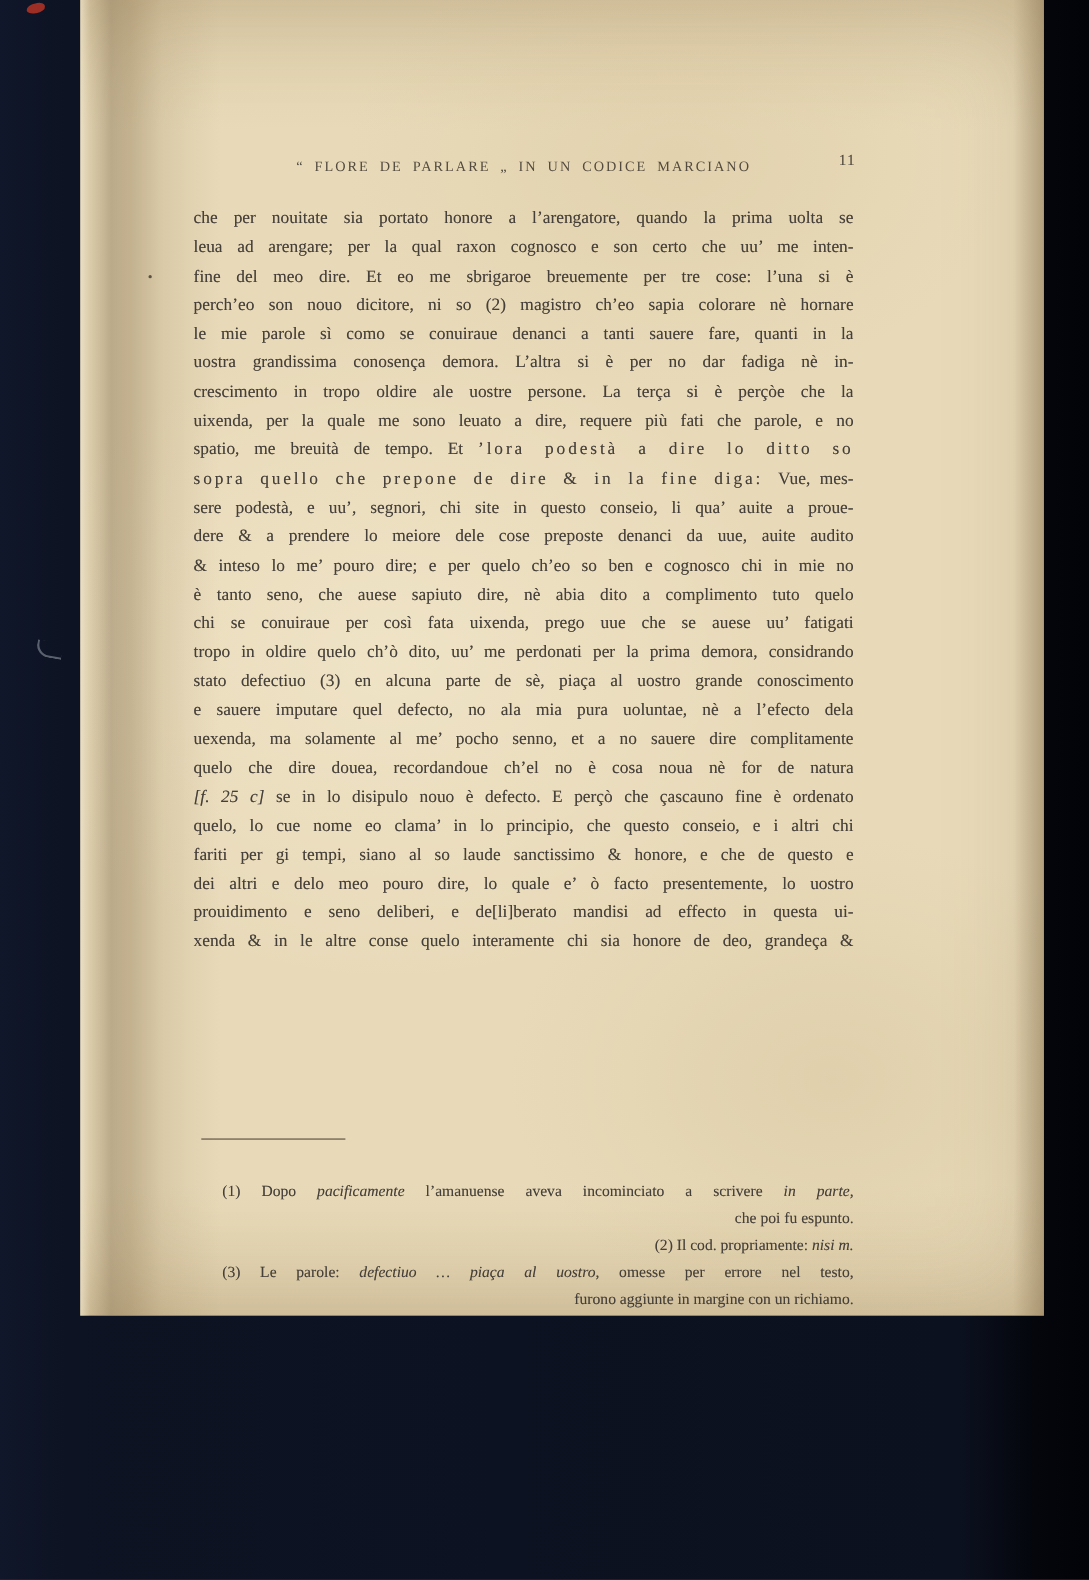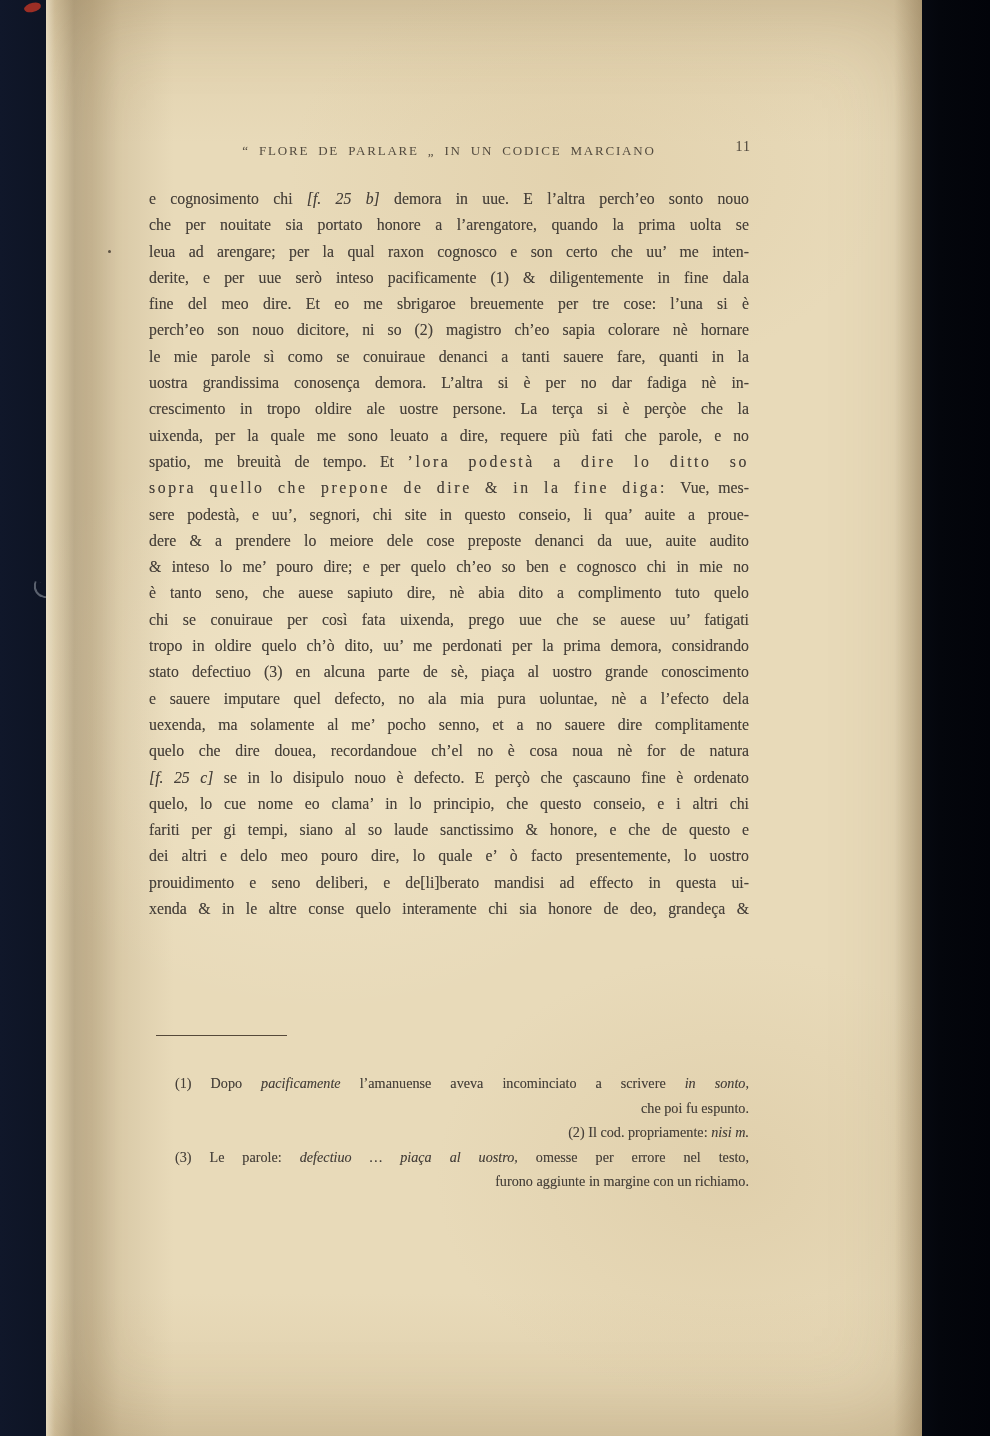--- a/index.html
+++ b/index.html
@@ -37,24 +37,24 @@
     width: 22px;
     height: 13px;
     border: 2px solid rgba(185,190,200,0.45);
     border-top: none;
     border-right: none;
     border-radius: 0 0 0 12px;
     transform: rotate(10deg);
   }
   .page {
     position: absolute;
-    left: 46px;
+    left: 73px;
     top: 0;
     width: 876px;
-    height: 1436px;
+    height: 1196px;
     background-color: #e8dab9;
     background-image:
       radial-gradient(ellipse 430px 300px at 62% 12%, rgba(213,191,148,0.30), rgba(213,191,148,0) 70%),
       radial-gradient(ellipse 520px 420px at 32% 50%, rgba(255,247,226,0.32), rgba(255,247,226,0) 70%),
       radial-gradient(ellipse 420px 320px at 78% 82%, rgba(203,180,137,0.28), rgba(203,180,137,0) 70%),
       linear-gradient(180deg, rgba(186,160,115,0.20) 0%, rgba(0,0,0,0) 10%, rgba(0,0,0,0) 90%, rgba(186,160,115,0.22) 100%);
     box-shadow: inset 0 0 90px rgba(118,93,54,0.28);
   }
   .gutter {
     position: absolute;
@@ -180,24 +180,22 @@
     <div class="margin-dot"></div>
 
     <div class="content">
 
       <div class="header">
         <span class="title">“ FLORE DE PARLARE „ IN UN CODICE MARCIANO</span>
         <span class="pagenum">11</span>
       </div>
 
       <div class="bodytext">
-        <div class="line"><span>e cognosimento chi </span><em class="it">[f. 25 b]</em><span> demora in uue. E l’altra perch’eo sonto nouo</span></div>
         <div class="line">che per nouitate sia portato honore a l’arengatore, quando la prima uolta se</div>
         <div class="line">leua ad arengare; per la qual raxon cognosco e son certo che uu’ me inten-</div>
-        <div class="line">derite, e per uue serò inteso pacificamente (1) &amp; diligentemente in fine dala</div>
         <div class="line">fine del meo dire. Et eo me sbrigaroe breuemente per tre cose: l’una si è</div>
         <div class="line">perch’eo son nouo dicitore, ni so (2) magistro ch’eo sapia colorare nè hornare</div>
         <div class="line">le mie parole sì como se conuiraue denanci a tanti sauere fare, quanti in la</div>
         <div class="line">uostra grandissima conosença demora. L’altra si è per no dar fadiga nè in-</div>
         <div class="line">crescimento in tropo oldire ale uostre persone. La terça si è perçòe che la</div>
         <div class="line">uixenda, per la quale me sono leuato a dire, requere più fati che parole, e no</div>
         <div class="line"><span>spatio, me breuità de tempo. Et </span><span class="sp">’lora podestà a dire lo ditto so</span></div>
         <div class="line"><span class="sp">sopra quello che prepone de dire &amp; in la fine diga: </span><span>Vue, mes-</span></div>
         <div class="line">sere podestà, e uu’, segnori, chi site in questo conseio, li qua’ auite a proue-</div>
         <div class="line">dere &amp; a prendere lo meiore dele cose preposte denanci da uue, auite audito</div>
@@ -213,21 +211,21 @@
         <div class="line">quelo, lo cue nome eo clama’ in lo principio, che questo conseio, e i altri chi</div>
         <div class="line">fariti per gi tempi, siano al so laude sanctissimo &amp; honore, e che de questo e</div>
         <div class="line">dei altri e delo meo pouro dire, lo quale e’ ò facto presentemente, lo uostro</div>
         <div class="line">prouidimento e seno deliberi, e de[li]berato mandisi ad effecto in questa ui-</div>
         <div class="line">xenda &amp; in le altre conse quelo interamente chi sia honore de deo, grandeça &amp;</div>
       </div>
 
       <div class="fnrule"></div>
 
       <div class="footnotes">
-        <div class="fn-line fn-indent fn-just"><span>(1) Dopo </span><em class="it">pacificamente</em><span> l’amanuense aveva incominciato a scrivere </span><em class="it">in sonto,</em></div>
+        <div class="fn-line fn-indent fn-just"><span>(1) Dopo </span><em class="it">pacificamente</em><span> l’amanuense aveva incominciato a scrivere </span><em class="it">in parte,</em></div>
         <div class="fn-line"><span>che poi fu espunto.</span></div>
         <div class="fn-line fn-indent"><span>(2) Il cod. propriamente: </span><em class="it">nisi m.</em></div>
         <div class="fn-line fn-indent fn-just"><span>(3) Le parole: </span><em class="it">defectiuo … piaça al uostro,</em><span> omesse per errore nel testo,</span></div>
         <div class="fn-line"><span>furono aggiunte in margine con un richiamo.</span></div>
       </div>
 
     </div>
   </div>
 </div>
 

